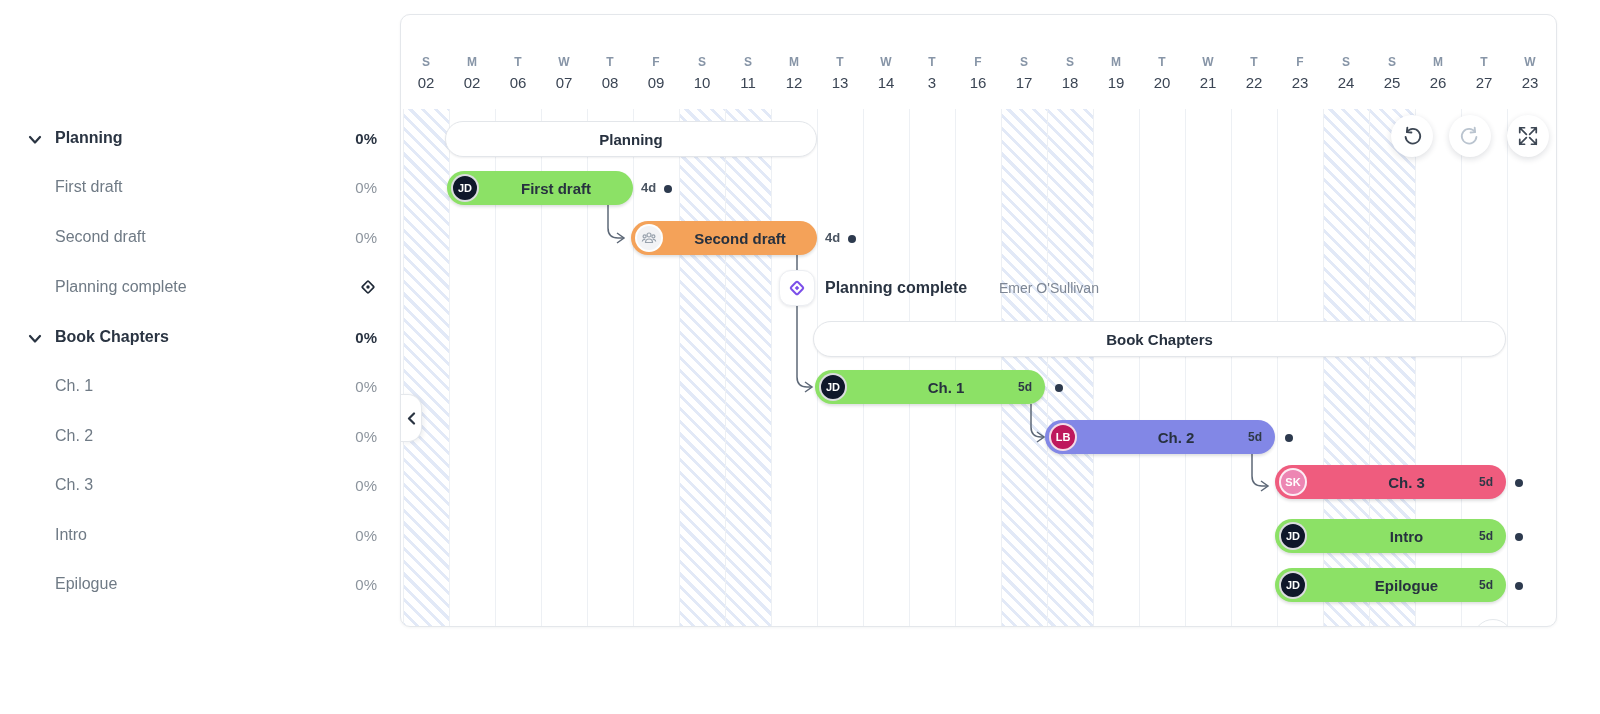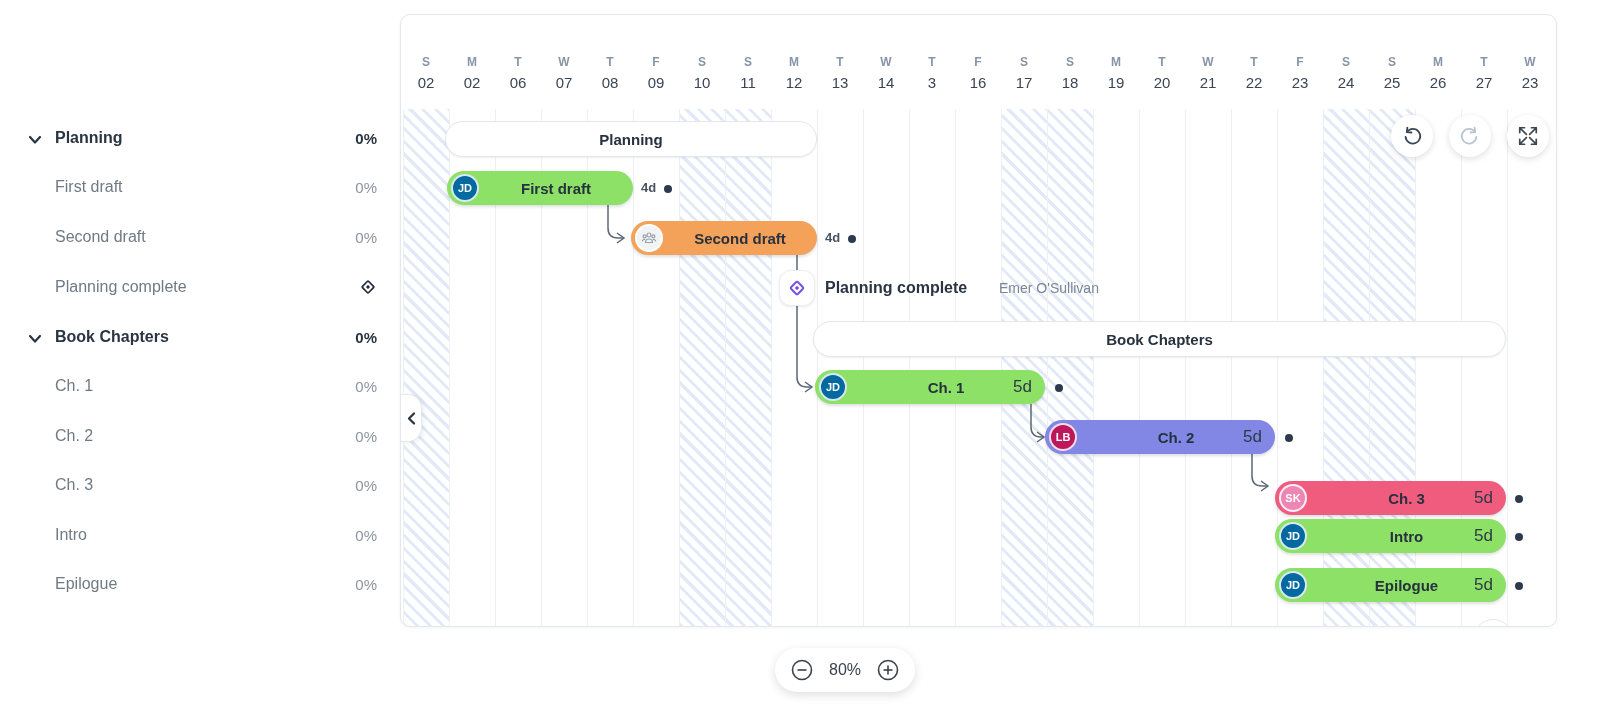--- a/index.html
+++ b/index.html
@@ -31,35 +31,35 @@
   .wk { position:absolute; top:94px; bottom:0;
     background-image:repeating-linear-gradient(45deg, #e2e9f7 0 3px, rgba(255,255,255,0) 3px 9px); }
 
   .dep-svg { position:absolute; inset:0; z-index:2; }
 
   .g-row { position:absolute; left:0; width:1157px; height:36px; z-index:3; }
 
   .bar { position:absolute; height:34px; border-radius:17px; display:flex; align-items:center;
          box-shadow:0 2px 3px rgba(27,33,44,0.14); cursor:pointer; }
   .bar .b-label { flex:1; text-align:center; font-size:15px; font-weight:700; color:#27313f; white-space:nowrap; }
-  .bar .b-dur-in { position:absolute; right:13px; font-size:17px; font-weight:400; color:#2e3947; }
+  .bar .b-dur-in { position:absolute; right:13px; font-size:12px; font-weight:700; color:#2e3947; }
   .bar-green  { background:#8ce166; }
   .bar-orange { background:#f4a259; }
   .bar-purple { background:#8287e6; }
   .bar-pink   { background:#ef5c7e; }
 
   .summary { position:absolute; height:36px; background:#fff; border:1px solid #e3e6ea; border-radius:18px;
              display:flex; align-items:center; justify-content:center;
              box-shadow:0 1px 2px rgba(27,33,44,0.07); cursor:pointer; }
   .summary .b-label { font-size:15px; font-weight:700; color:#27313f; }
 
   .avatar { width:28px; height:28px; margin-left:4px; border-radius:50%;
             border:2px solid rgba(255,255,255,0.85); display:flex; align-items:center; justify-content:center;
             color:#fff; font-size:11px; font-weight:700; flex:0 0 auto; }
-  .av-teal { background:#0369a1; }
+  .av-teal { background:#0f172a; }
   .av-navy { background:#be185d; }
   .av-pink { background:#ed86b3; }
   .av-group { background:#f2f3f5; }
 
   .dur-out { position:absolute; top:9px; font-size:13px; font-weight:600; color:#4a5461; }
   .dot { position:absolute; top:14px; width:8px; height:8px; border-radius:50%; background:#2d3a4e; cursor:pointer; }
 
   .mile-box { position:absolute; left:378px; top:255px; width:36px; height:36px; background:#fff;
               border:1px solid #eceef2; border-radius:12px; display:flex; align-items:center; justify-content:center;
               box-shadow:0 1px 3px rgba(20,30,50,0.10); z-index:3; cursor:pointer; }
@@ -338,21 +338,21 @@
 
       <div class="g-row" style="top:405px">
         <div class="bar bar-purple" style="left:644px; width:230px">
           <span class="avatar av-navy">LB</span>
           <span class="b-label">Ch. 2</span>
           <span class="b-dur-in">5d</span>
         </div>
         <span class="dot" style="left:884px"></span>
       </div>
 
-      <div class="g-row" style="top:466px">
+      <div class="g-row" style="top:450px">
         <div class="bar bar-pink" style="left:874px; width:231px">
           <span class="avatar av-pink">SK</span>
           <span class="b-label">Ch. 3</span>
           <span class="b-dur-in">5d</span>
         </div>
         <span class="dot" style="left:1114px"></span>
       </div>
 
       <div class="g-row" style="top:504px">
         <div class="bar bar-green" style="left:874px; width:231px">
@@ -401,30 +401,14 @@
 
       <div class="partial-btn">
         <svg width="12" height="10" viewBox="0 0 12 10" style="margin-top:6px">
             <polyline points="2,7 6,3 10,7" fill="none" stroke="#6b8de8" stroke-width="1.8" stroke-linecap="round" stroke-linejoin="round"></polyline>
           </svg>
       </div>
 
     </div>
   </div>
 
-  <div class="zoom-pill">
-    <span class="zoom-icon">
-      <svg width="26" height="26" viewBox="0 0 26 26" fill="none" stroke="#39424e" stroke-width="1.6">
-          <circle cx="13" cy="13" r="9.5"></circle>
-          <line x1="8.5" y1="13" x2="17.5" y2="13"></line>
-        </svg>
-    </span>
-    <span class="zoom-pct">80%</span>
-    <span class="zoom-icon">
-      <svg width="26" height="26" viewBox="0 0 26 26" fill="none" stroke="#39424e" stroke-width="1.6">
-          <circle cx="13" cy="13" r="9.5"></circle>
-          <line x1="8.5" y1="13" x2="17.5" y2="13"></line>
-          <line x1="13" y1="8.5" x2="13" y2="17.5"></line>
-        </svg>
-    </span>
-  </div>
 
 </div>
 
 </body></html>

